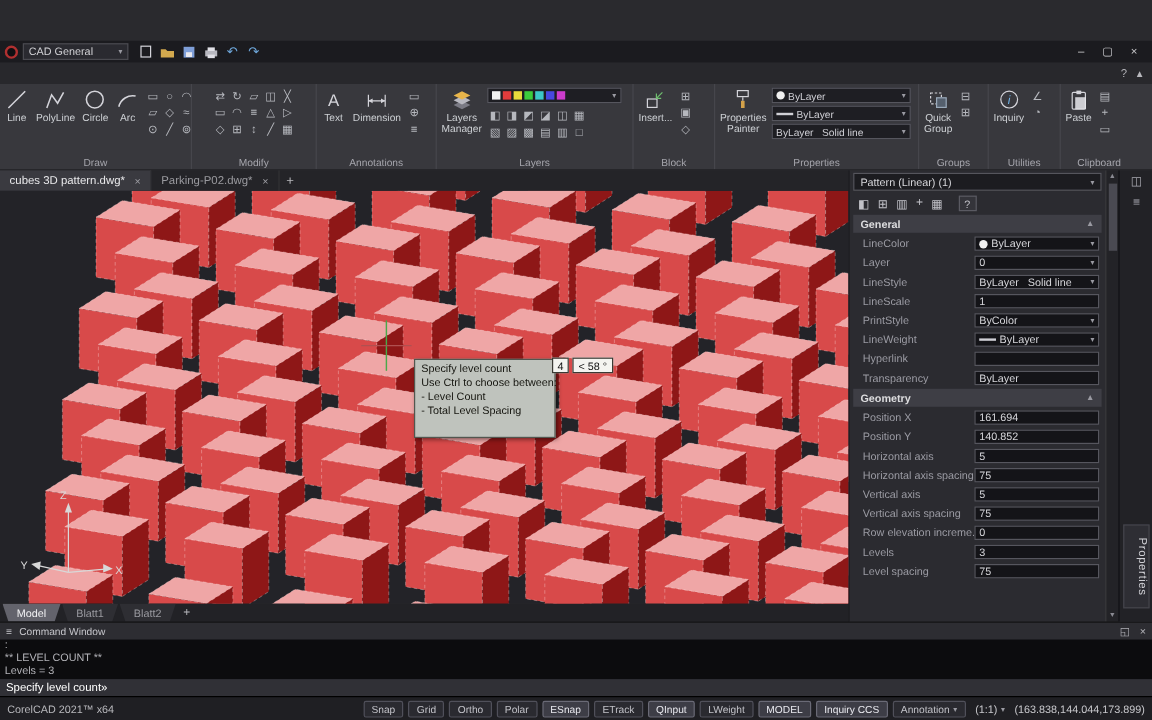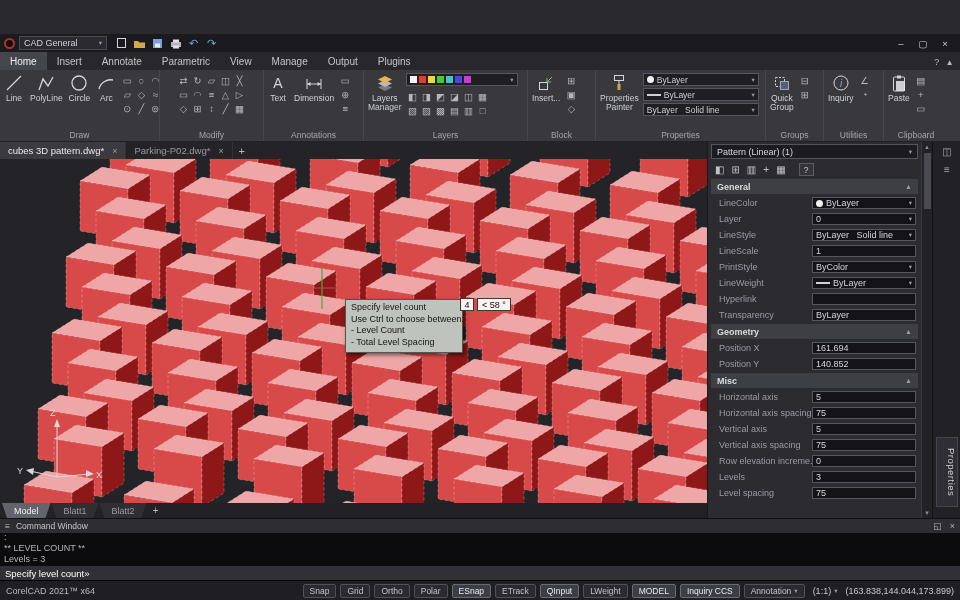--- a/index.html
+++ b/index.html
@@ -54,21 +54,21 @@
   .leftcol { flex:1; display:flex; flex-direction:column; min-width:0;}
   .docbar { height:17px; background:#242428; display:flex; align-items:stretch; flex:0 0 auto;}
   .dtab { display:flex; align-items:center; gap:8px; padding:0 8px; font-size:9.5px; color:#9a9a9f; border-right:1px solid #323236;}
   .dtab.active { background:#3a3a40; color:#e8e8ea;}
   .dclose { font-size:9px; color:#9a9aa0;}
   .dplus { width:18px; display:flex; align-items:center; justify-content:center; font-size:11px; color:#b8b8bd;}
 
   
   .canvas { flex:1; position:relative; background:#232328; overflow:hidden; min-height:0;}
   .canvas svg.scene { position:absolute; left:0; top:0;}
-  .dyntip { position:absolute; left:345px; top:140px; width:118px; background:#bfc3bd; border:1px solid #52564f; box-shadow:2px 2px 4px rgba(0,0,0,.55); padding:2px 5px 3px; font-size:9px; color:#15150f; line-height:1.3; z-index:3;}
+  .dyntip { position:absolute; left:345px; top:140px; width:118px; background:#bfc3bd; border:1px solid #52564f; box-shadow:2px 2px 4px rgba(0,0,0,.55); padding:2px 5px 15px; font-size:9px; color:#15150f; line-height:1.3; z-index:3;}
   .dyntip span { display:block; white-space:nowrap;}
   .dynval { position:absolute; left:460px; top:139px; width:14px; height:13px; background:#f4f4f0; border:1px solid #3a3a34; font-size:9px; color:#111; display:flex; align-items:center; justify-content:center; z-index:3;}
   .dynang { position:absolute; left:477px; top:139px; height:13px; background:#f4f4f0; border:1px solid #3a3a34; font-size:9px; color:#111; display:flex; align-items:center; padding:0 4px; z-index:3; white-space:nowrap;}
 
   
   .sheetbar { height:15px; background:#222226; display:flex; align-items:stretch; gap:1px; padding-left:2px; flex:0 0 auto;}
   .stab { padding:0 12px; display:flex; align-items:center; font-size:9px; color:#9a9aa0; background:#2e2e33; clip-path:polygon(0 0,100% 0,calc(100% - 5px) 100%,5px 100%);}
   .stab.active { background:#63636c; color:#f2f2f4;}
   .splus { width:16px; display:flex; align-items:center; justify-content:center; color:#b8b8bd; font-size:10px;}
 
@@ -151,30 +151,20 @@
       <span class="qi arrow">↷</span>
     </div>
     <div class="winbtns">
       <span>–</span>
       <span>▢</span>
       <span>×</span>
     </div>
   </div>
 
   <div class="menubar">
-    <div id="menu-tabs" style="display:flex">
-        <div class="mtab active">Home</div>
-        <div class="mtab">Insert</div>
-        <div class="mtab">Annotate</div>
-        <div class="mtab">Parametric</div>
-        <div class="mtab">View</div>
-        <div class="mtab">Manage</div>
-        <div class="mtab">Output</div>
-        <div class="mtab">Plugins</div>
-      </div>
     <div class="menuright">
       <span>?</span>
       <span>▴</span>
     </div>
   </div>
 
   <div class="ribbon">
     <div class="rgroup" style="width:160px">
       <div class="rg-content">
         <div class="bigtool">
@@ -885,24 +875,20 @@
               <div class="pval">
                 <span class="ptext">161.694</span>
               </div>
             </div>
             <div class="prow">
               <span class="plabel">Position Y</span>
               <div class="pval">
                 <span class="ptext">140.852</span>
               </div>
             </div>
-            <div class="psec">
-              <span>Misc</span>
-              <span class="parrow">▲</span>
-            </div>
             <div class="prow">
               <span class="plabel">Horizontal axis</span>
               <div class="pval">
                 <span class="ptext">5</span>
               </div>
             </div>
             <div class="prow">
               <span class="plabel">Horizontal axis spacing</span>
               <div class="pval">
                 <span class="ptext">75</span>

